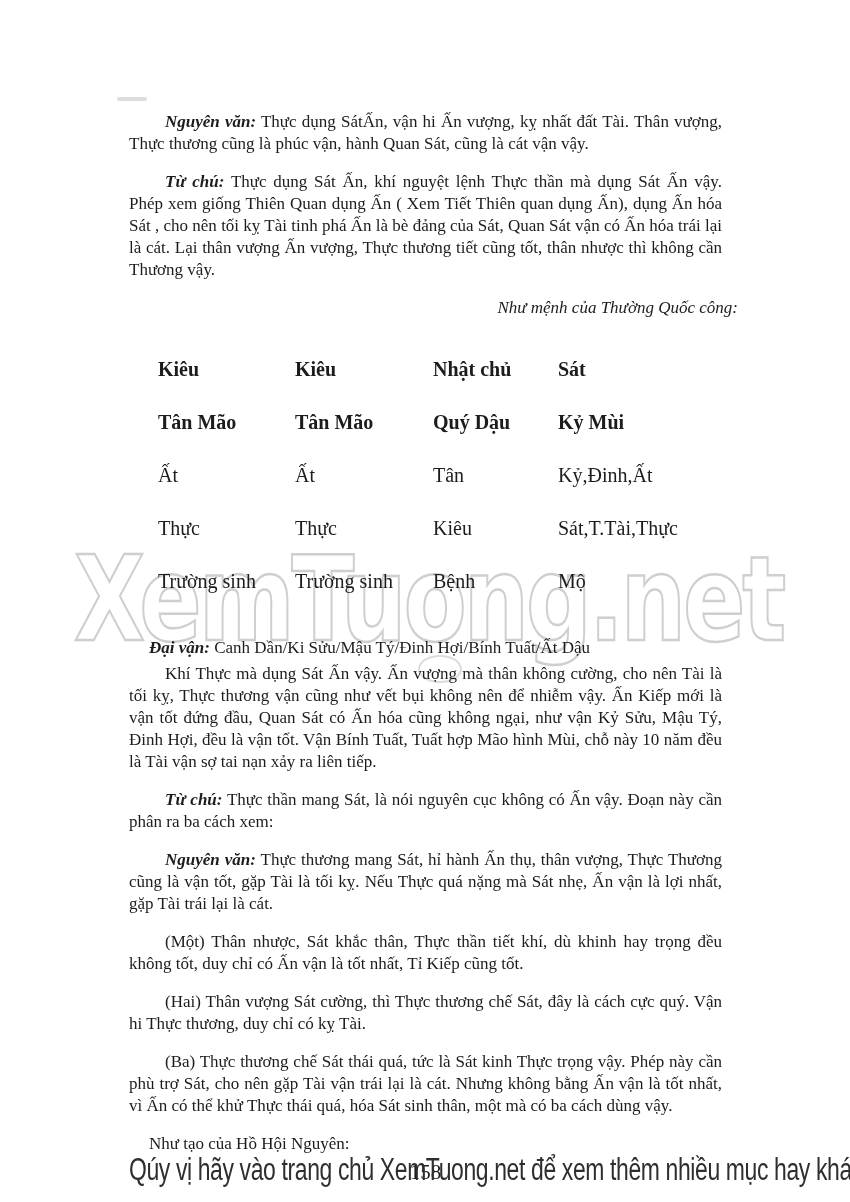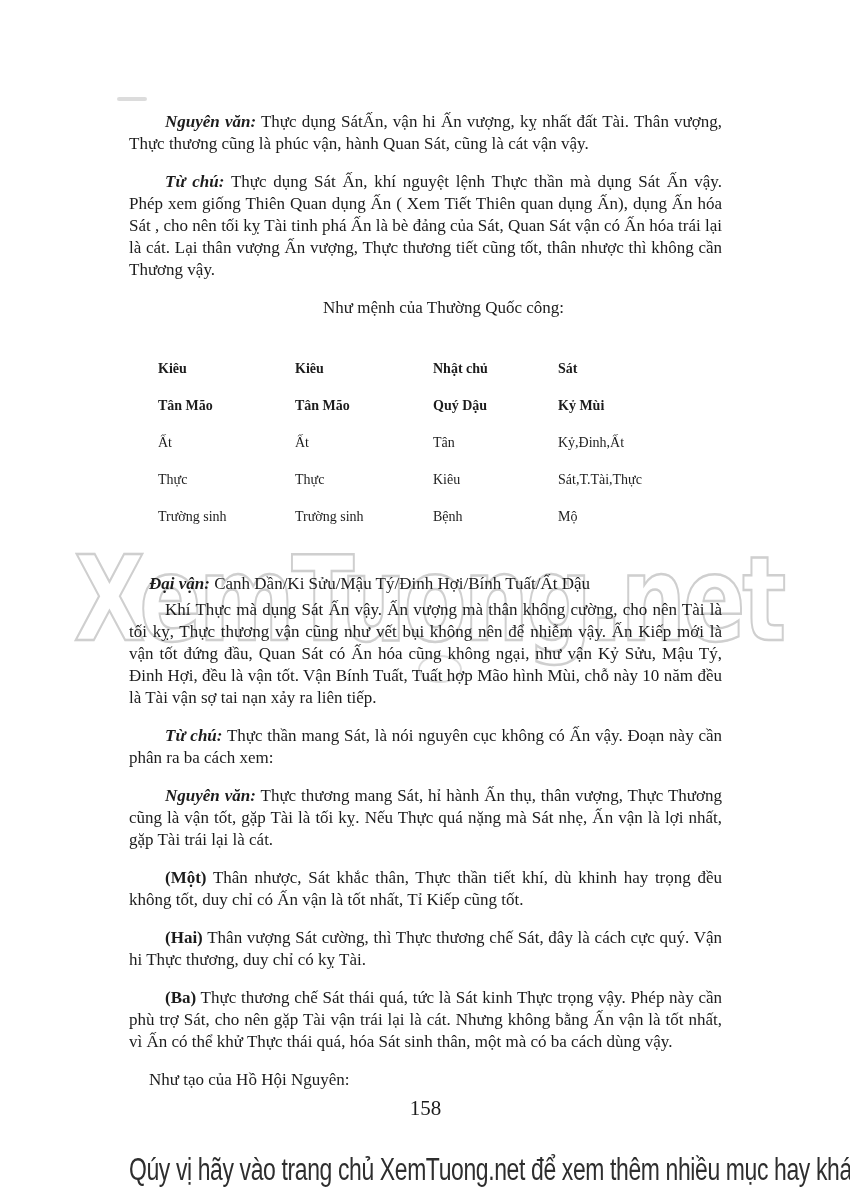--- a/index.html
+++ b/index.html
@@ -31,37 +31,37 @@
     position:absolute;
     left:113px;top:95px;
     width:625px;
     z-index:2;
     font-size:17px;
     line-height:22px;
     text-align:justify;
   }
   .para{margin:16px;text-indent:36px;}
   .lead-bi{font-weight:bold;font-style:italic;}
-  .lead-b{font-weight:bold;}
+  .lead-b{font-weight:normal;}
   .ital{}
-  .intro-line{margin:10px 0 0 0;text-indent:36px;text-align:center;}
+  .intro-line{margin:10px 0 0 0;text-indent:36px;font-style:italic;text-align:right;}
   .closing-line{margin:4px 0 0 0;text-indent:36px;text-align:left;}
   .mt16{margin-top:16px;}
   .mt11{margin-top:11px;}
   .mt6{margin-top:6px;}
   .mt4{margin-top:4px;}
   .dai-van{margin:45px 0 0 0;text-indent:36px;text-align:left;white-space:nowrap;}
   .pillar-table{
     display:grid;
     grid-template-columns:137px 138px 125px auto;
-    row-gap:15px;
+    row-gap:31px;
     padding-left:45px;
     margin:39px 0 0 0;
     text-align:left;
-    font-size:14px;
+    font-size:20px;
   }
   .pillar-table .cell{text-indent:0;}
   .pillar-table .hrow{font-weight:bold;}
   .page-number{
     margin:6px 0 0 0;
     text-align:center;
     text-indent:0;
     font-size:21px;
   }
   .footer{

